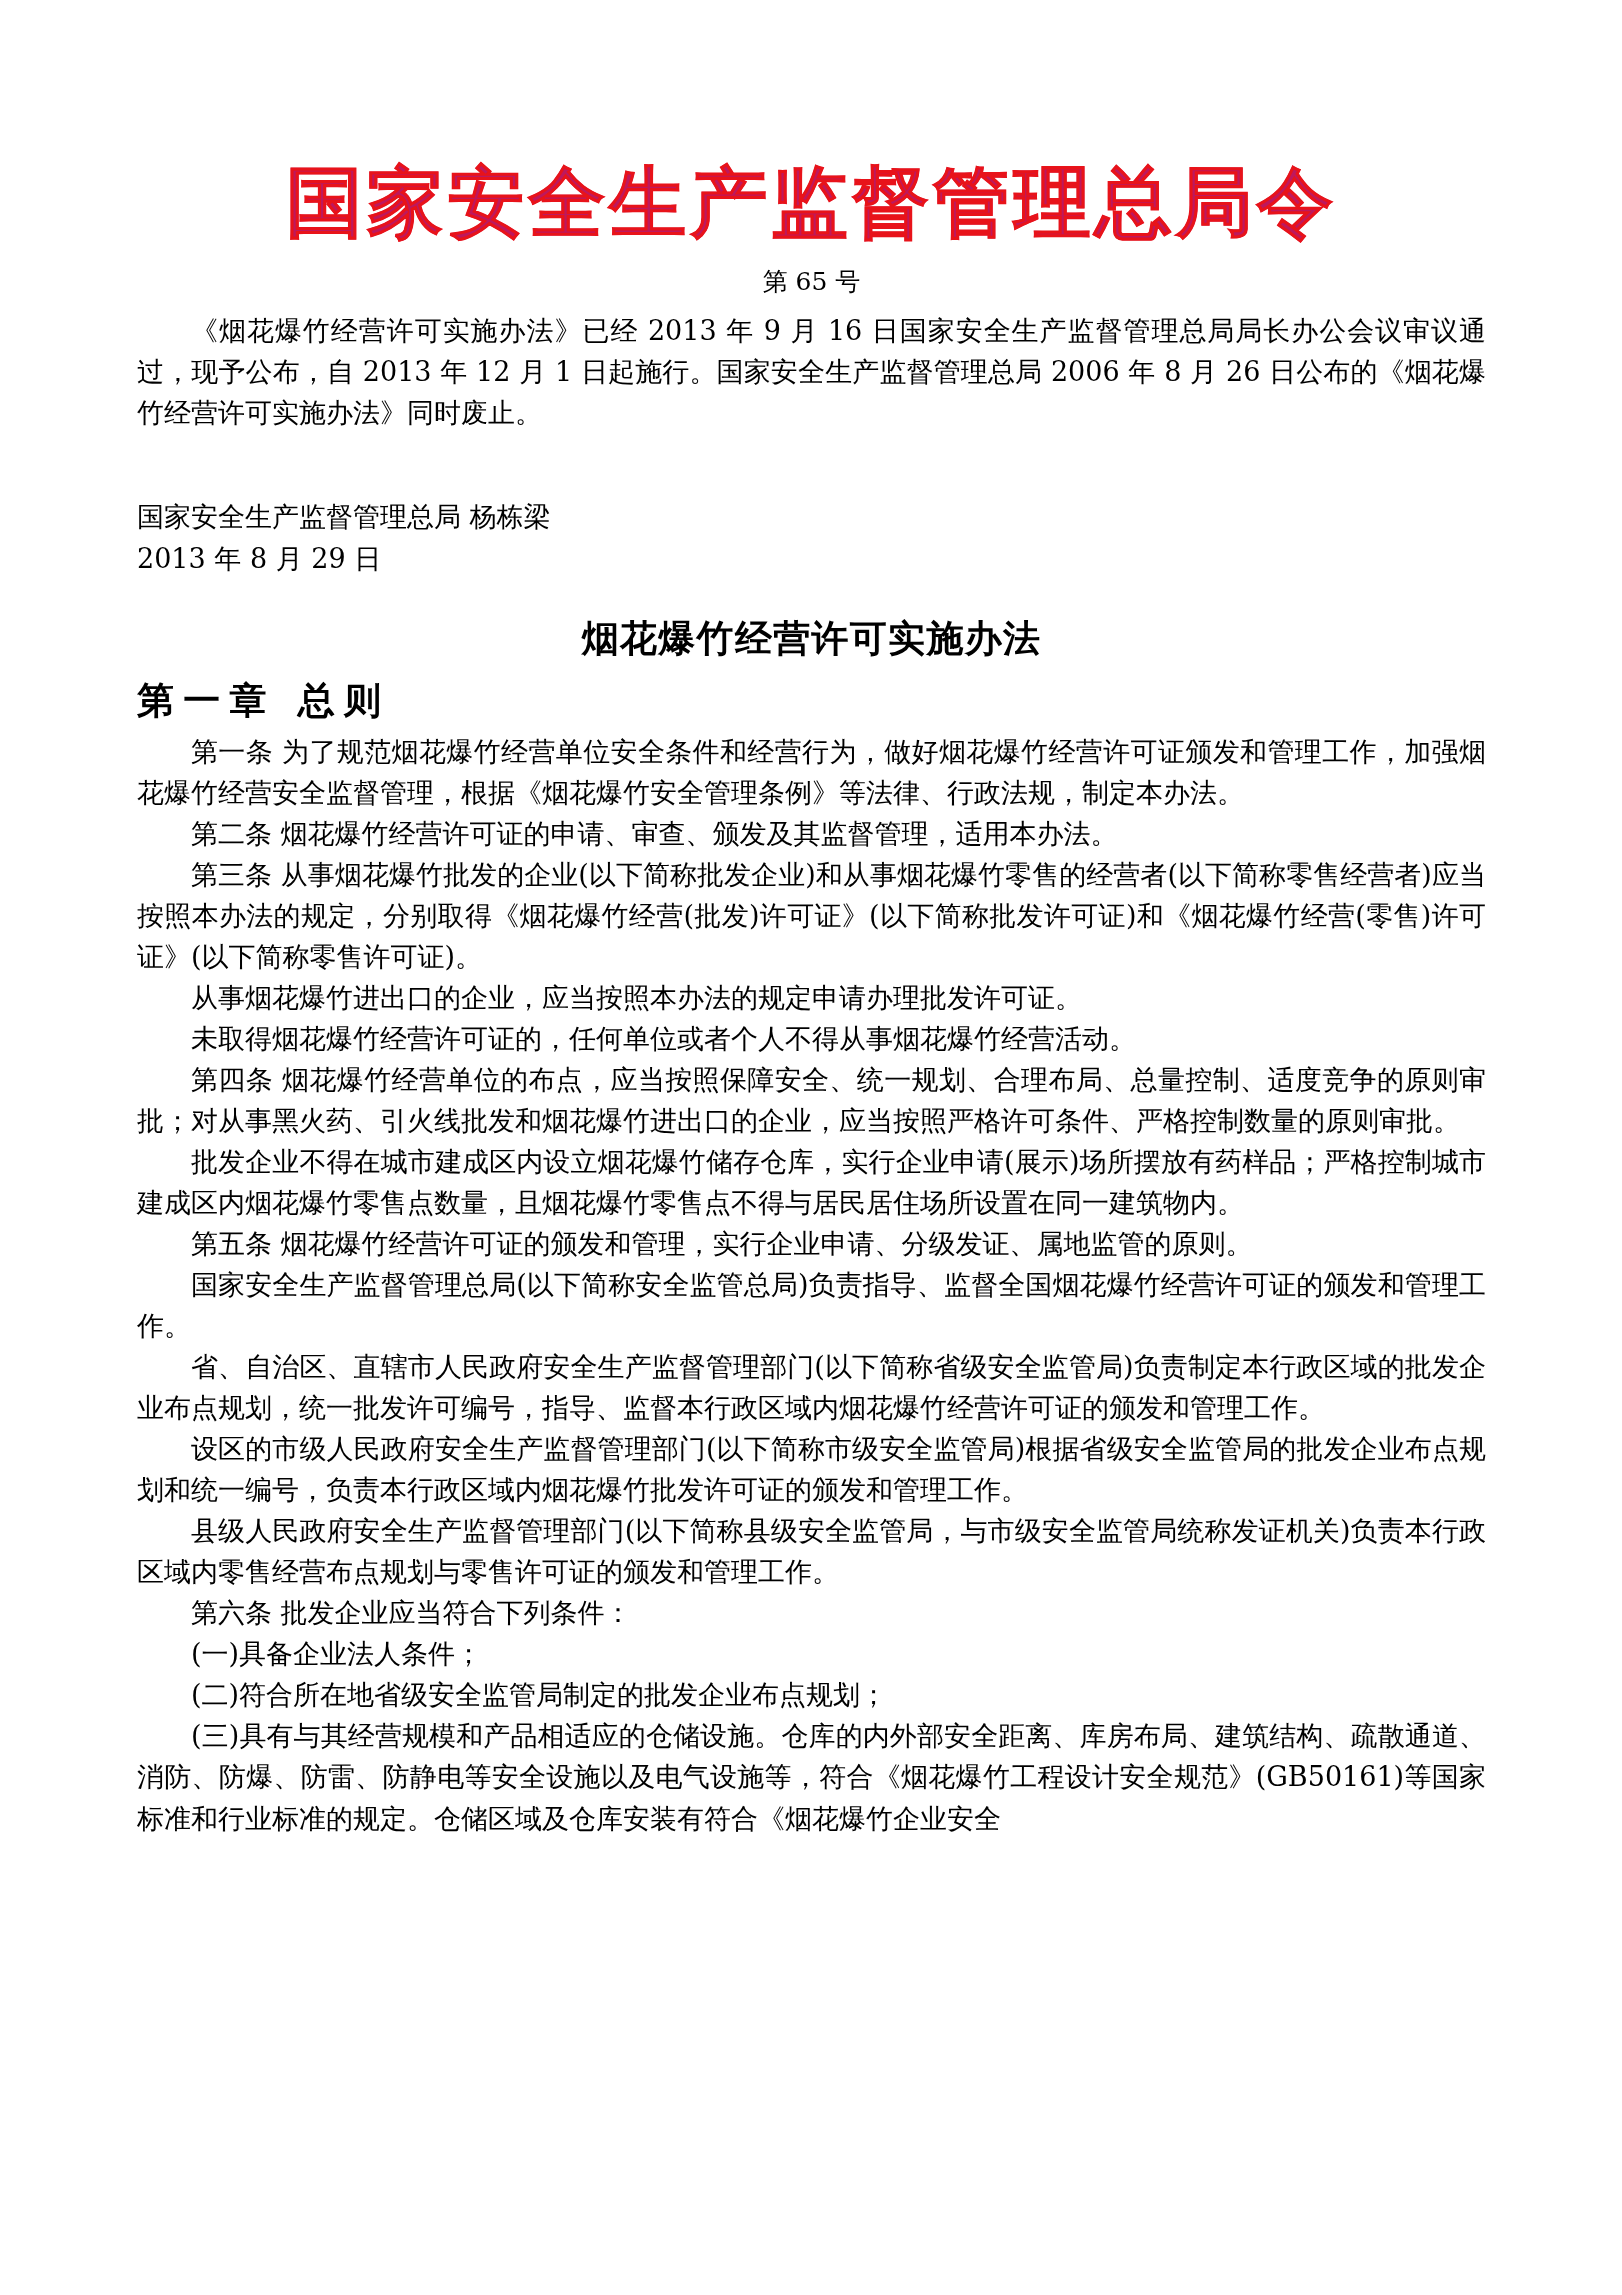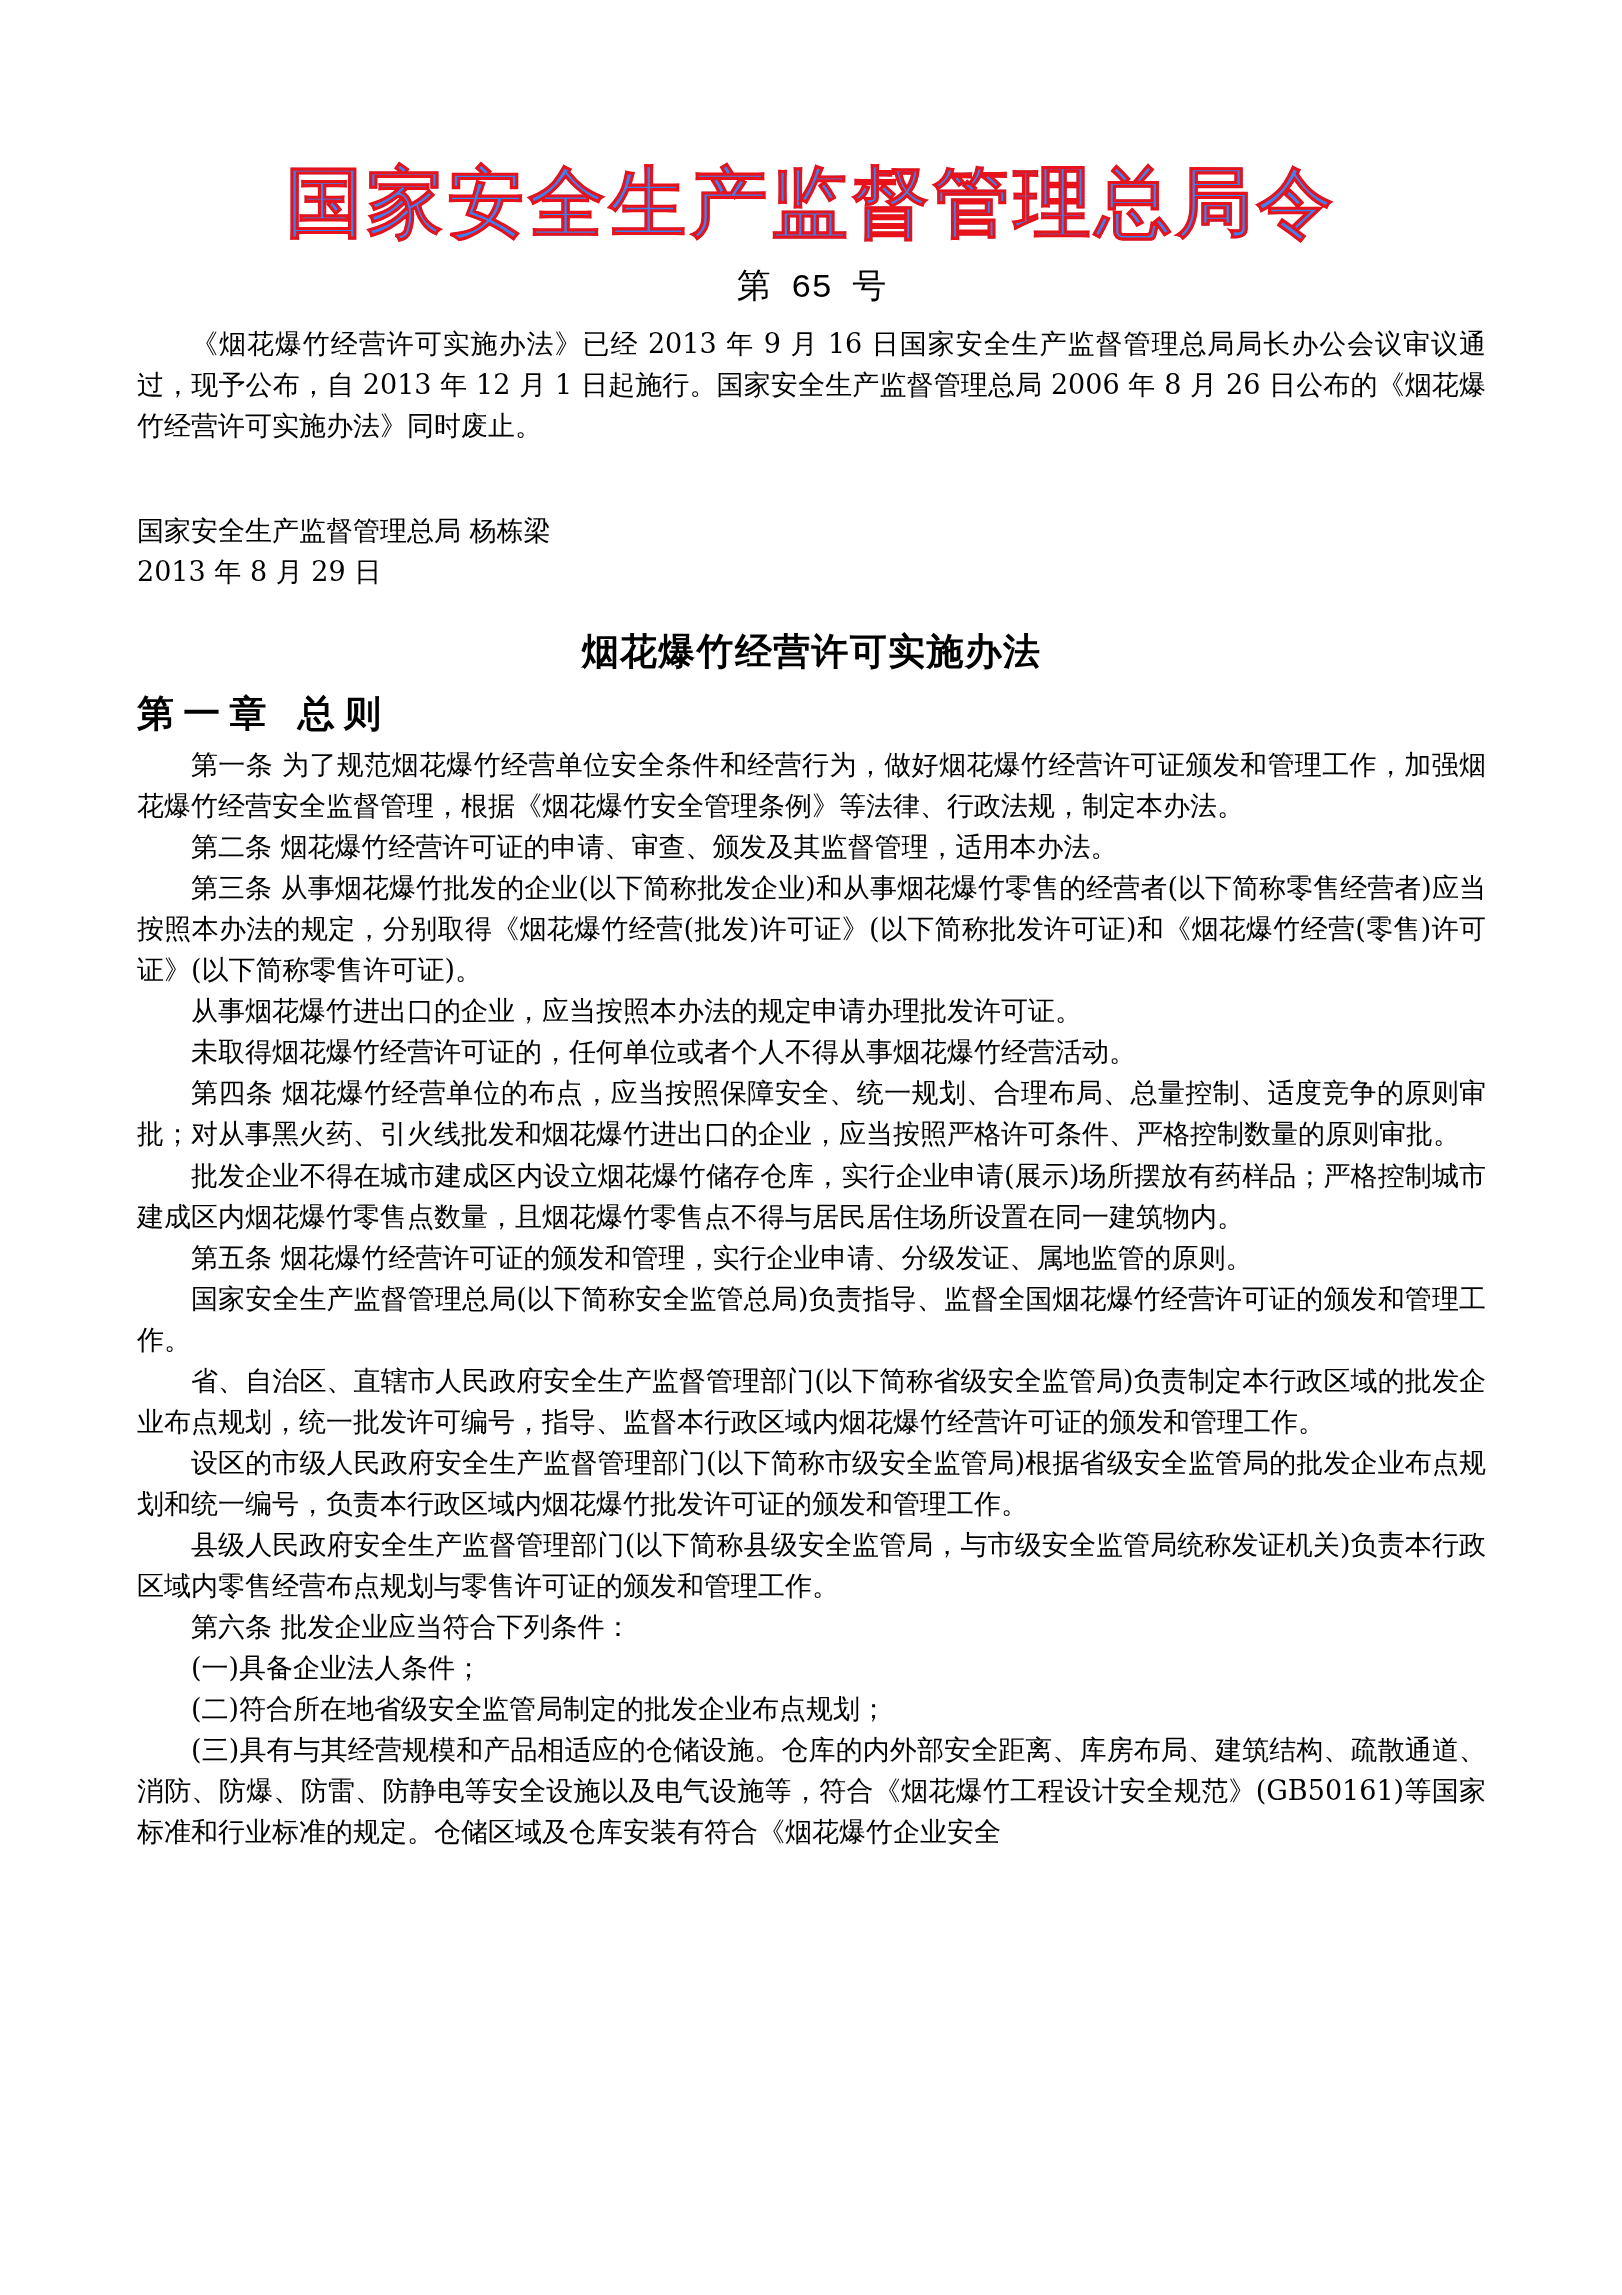--- a/index.html
+++ b/index.html
@@ -14,35 +14,34 @@
     width: 1623px;
     height: 2295px;
     position: relative;
     background: #ffffff;
     box-sizing: border-box;
     padding: 160px 137px 0 137px;
     overflow: hidden;
   }
   .doc-title {
     text-align: center;
-    color: #3b82f6;
+    color: #be185d;
     font-family: "DejaVu Sans", "Liberation Sans", sans-serif;
     font-weight: bold;
     font-size: 77px;
     letter-spacing: 3.9px;
     line-height: 1.12;
     margin: 0 0 17px 0;
     -webkit-text-stroke: 0.7px #e8131a;
   }
   .order-no {
     text-align: center;
-    font-size: 34px;
+    font-size: 25px;
     line-height: 1.5;
     margin: 5.2px 0 9.2px 0;
-    font-family: Liberation Mono, monospace;
   }
   p {
     margin: 0;
     font-size: 27px;
     line-height: 1.52;
     text-align: justify;
     text-justify: inter-ideograph;
   }
   .indent {
     text-indent: 54px;

